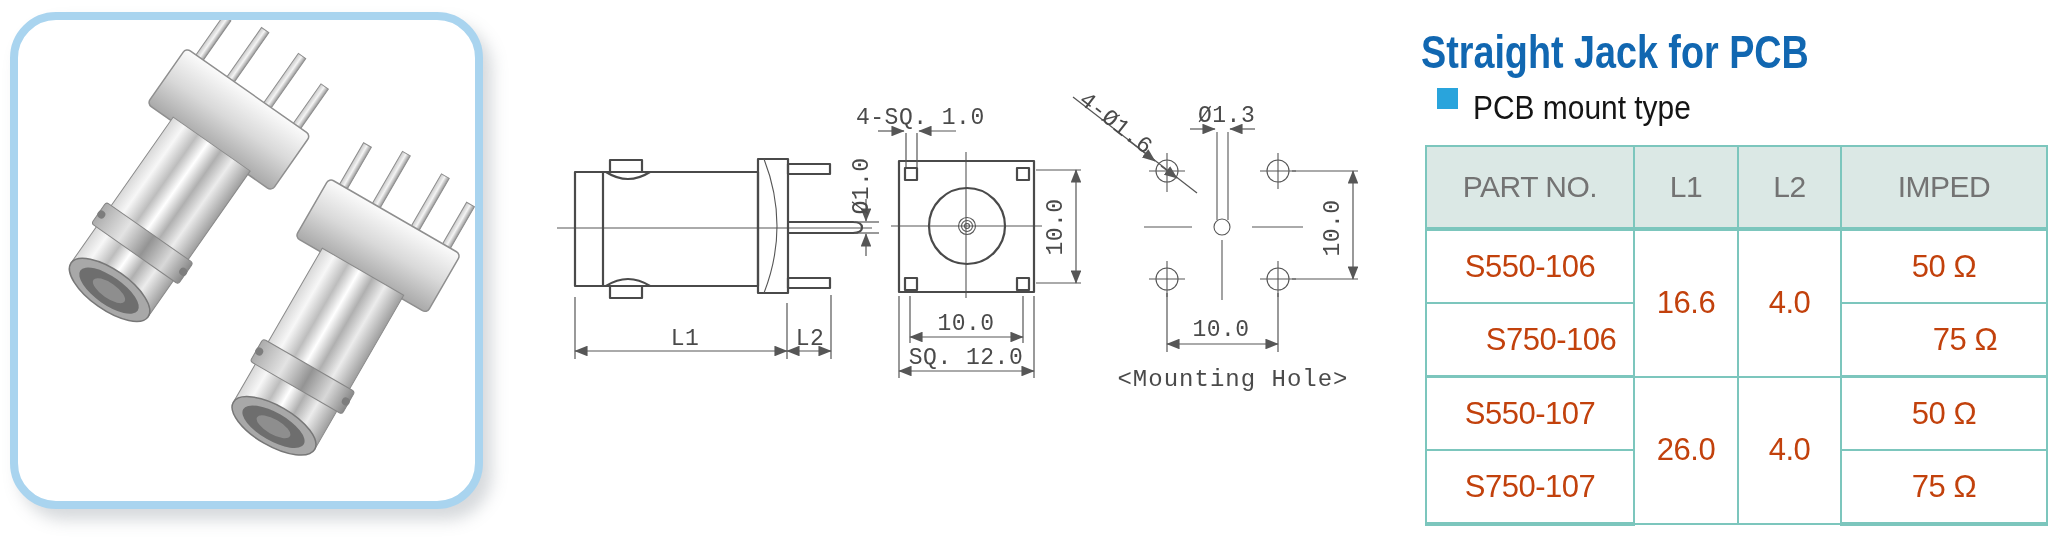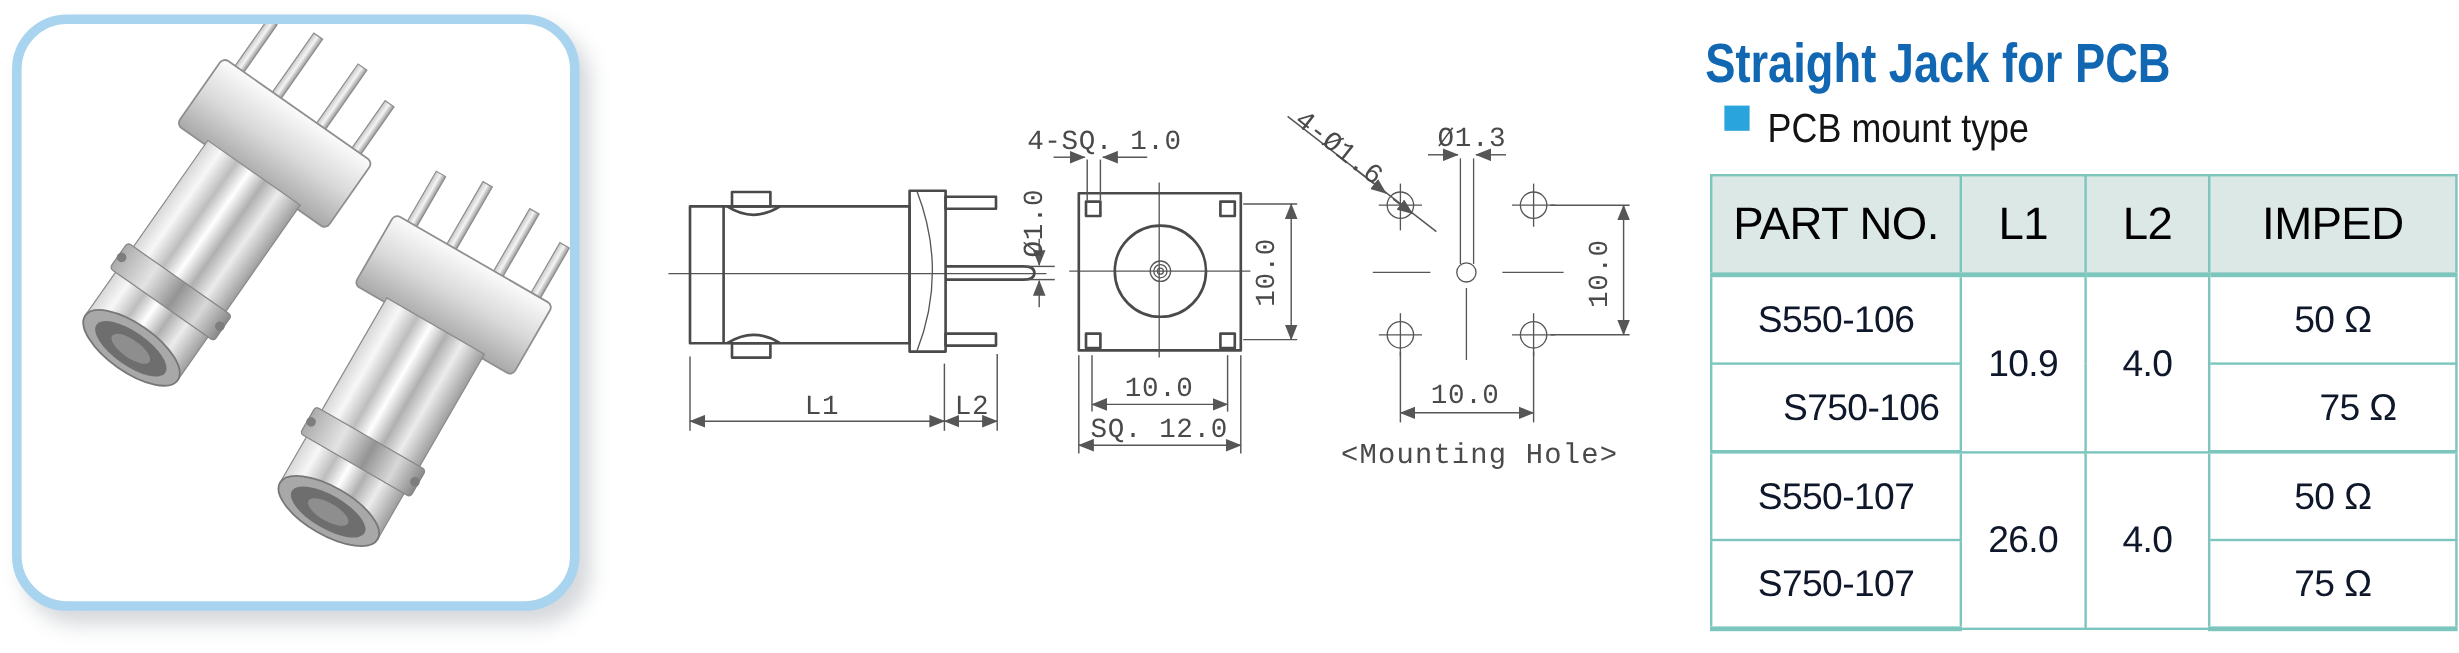--- a/index.html
+++ b/index.html
@@ -33,26 +33,26 @@
   .bullet-sq{width:21px;height:21px;background:#29a4dc;margin-right:15px;flex:none;}
   .subtitle-text{white-space:nowrap;font-size:34px;color:#141414;
     transform:scaleX(.88);transform-origin:left center;}
   .spec-table{
     position:absolute;left:1425px;top:145px;width:621px;
     border-collapse:collapse;table-layout:fixed;
     font-family:"Liberation Sans",sans-serif;
   }
   .spec-table th{
     background:#dbe8e5;border:2px solid #7cc6bd;border-bottom:4px solid #7cc6bd;
-    height:78px;font-size:38px;font-weight:normal;color:#000000;
+    height:78px;font-size:30px;font-weight:normal;color:#737373;
     letter-spacing:-.5px;text-align:center;
   }
   .spec-table td{
     border:2px solid #7cc6bd;background:#fff;height:69px;
-    font-size:31px;color:#0f172a;letter-spacing:-.5px;text-align:center;
+    font-size:31px;color:#c2410c;letter-spacing:-.5px;text-align:center;
   }
   .spec-table tr.group-end td{border-bottom:3px solid #7cc6bd;padding-left:43px;}
   .spec-table tr:last-child td{border-bottom:4px solid #7cc6bd;margin-left:16px;}
 </style>
 </head>
 <body>
 
 <div class="photo-box">
   <svg viewBox="0 0 457 481">
     <defs>
@@ -247,21 +247,21 @@
     <tr>
       <th>PART NO.</th>
       <th>L1</th>
       <th>L2</th>
       <th>IMPED</th>
     </tr>
   </thead>
   <tbody>
     <tr>
       <td>S550-106</td>
-      <td rowspan="2">10.9</td>
+      <td rowspan="2">16.6</td>
       <td rowspan="2">4.0</td>
       <td>50 Ω</td>
     </tr>
     <tr class="group-end">
       <td>S750-106</td>
       <td>75 Ω</td>
     </tr>
     <tr>
       <td>S550-107</td>
       <td rowspan="2">26.0</td>

